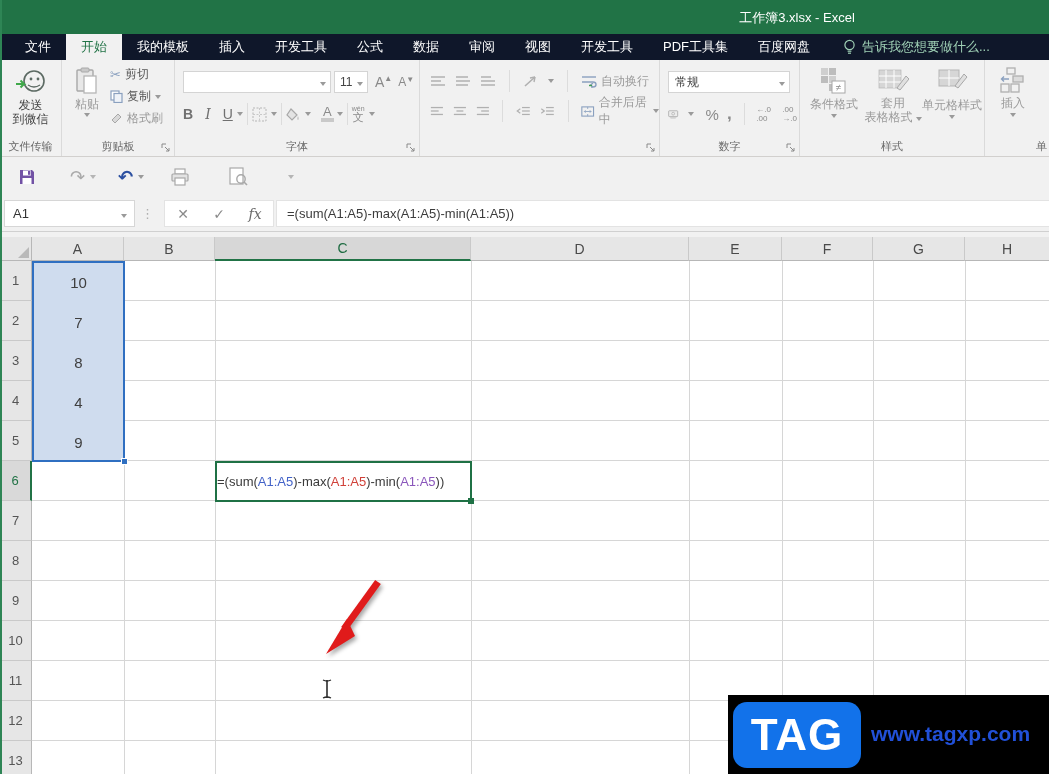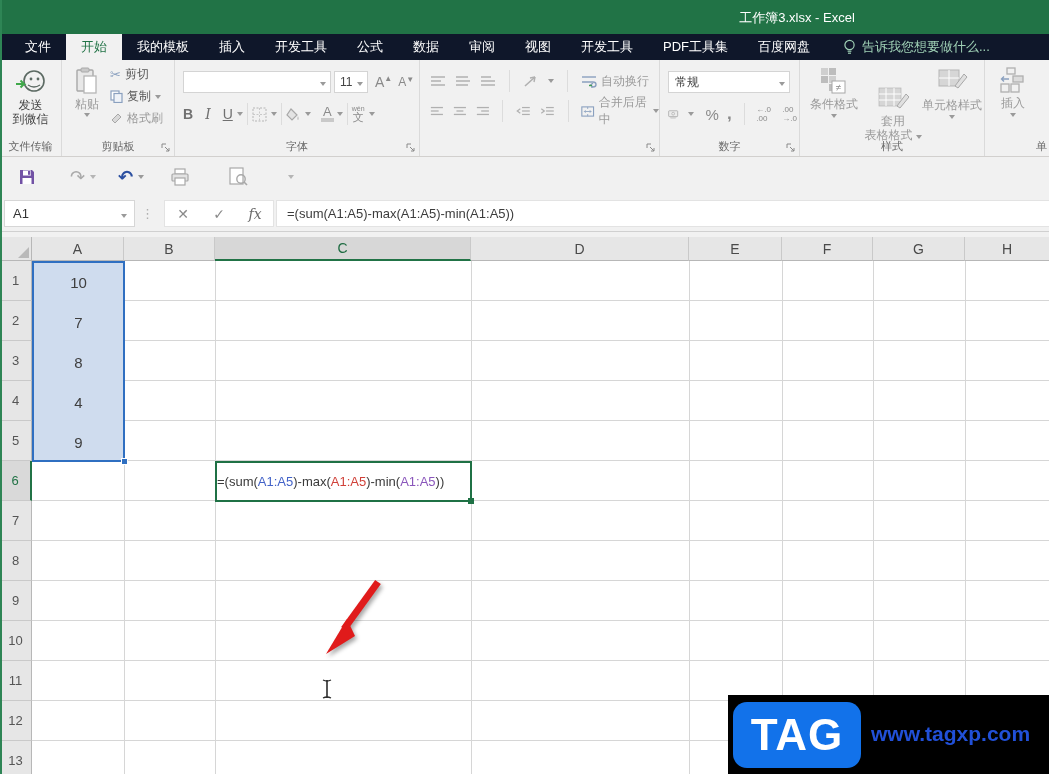--- a/index.html
+++ b/index.html
@@ -352,21 +352,21 @@
               <rect x="2" y="10" width="7" height="7" fill="#bdbdbd"></rect>
               <rect x="10" y="10" width="7" height="7"></rect>
               <rect x="10" y="18" width="7" height="7" fill="#bdbdbd"></rect>
             </g>
           <rect x="13" y="15" width="13" height="12" fill="#fff" stroke="#a8a8a8"></rect>
           <text x="19.5" y="24.5" font-size="10" text-anchor="middle" fill="#8a8a8a">≠</text>
         </svg>
         <span style="margin-top:1px;">条件格式</span>
         <span class="caret" style="margin-top:3px;"></span>
       </div>
-      <div class="bigbtn" style="position:absolute;left:64px;top:24px;width:58px;">
+      <div class="bigbtn" style="position:absolute;left:64px;top:6px;width:58px;">
         <svg width="32" height="30" viewBox="0 0 32 30">
           <g fill="#d6d6d6" stroke="#b5b5b5" stroke-width="0.7">
               <rect x="2" y="4" width="22" height="18"></rect>
             </g>
           <g stroke="#fff" stroke-width="1">
               <line x1="2" y1="10" x2="24" y2="10"></line>
               <line x1="2" y1="16" x2="24" y2="16"></line>
               <line x1="9" y1="4" x2="9" y2="22"></line>
               <line x1="17" y1="4" x2="17" y2="22"></line>
             </g>

